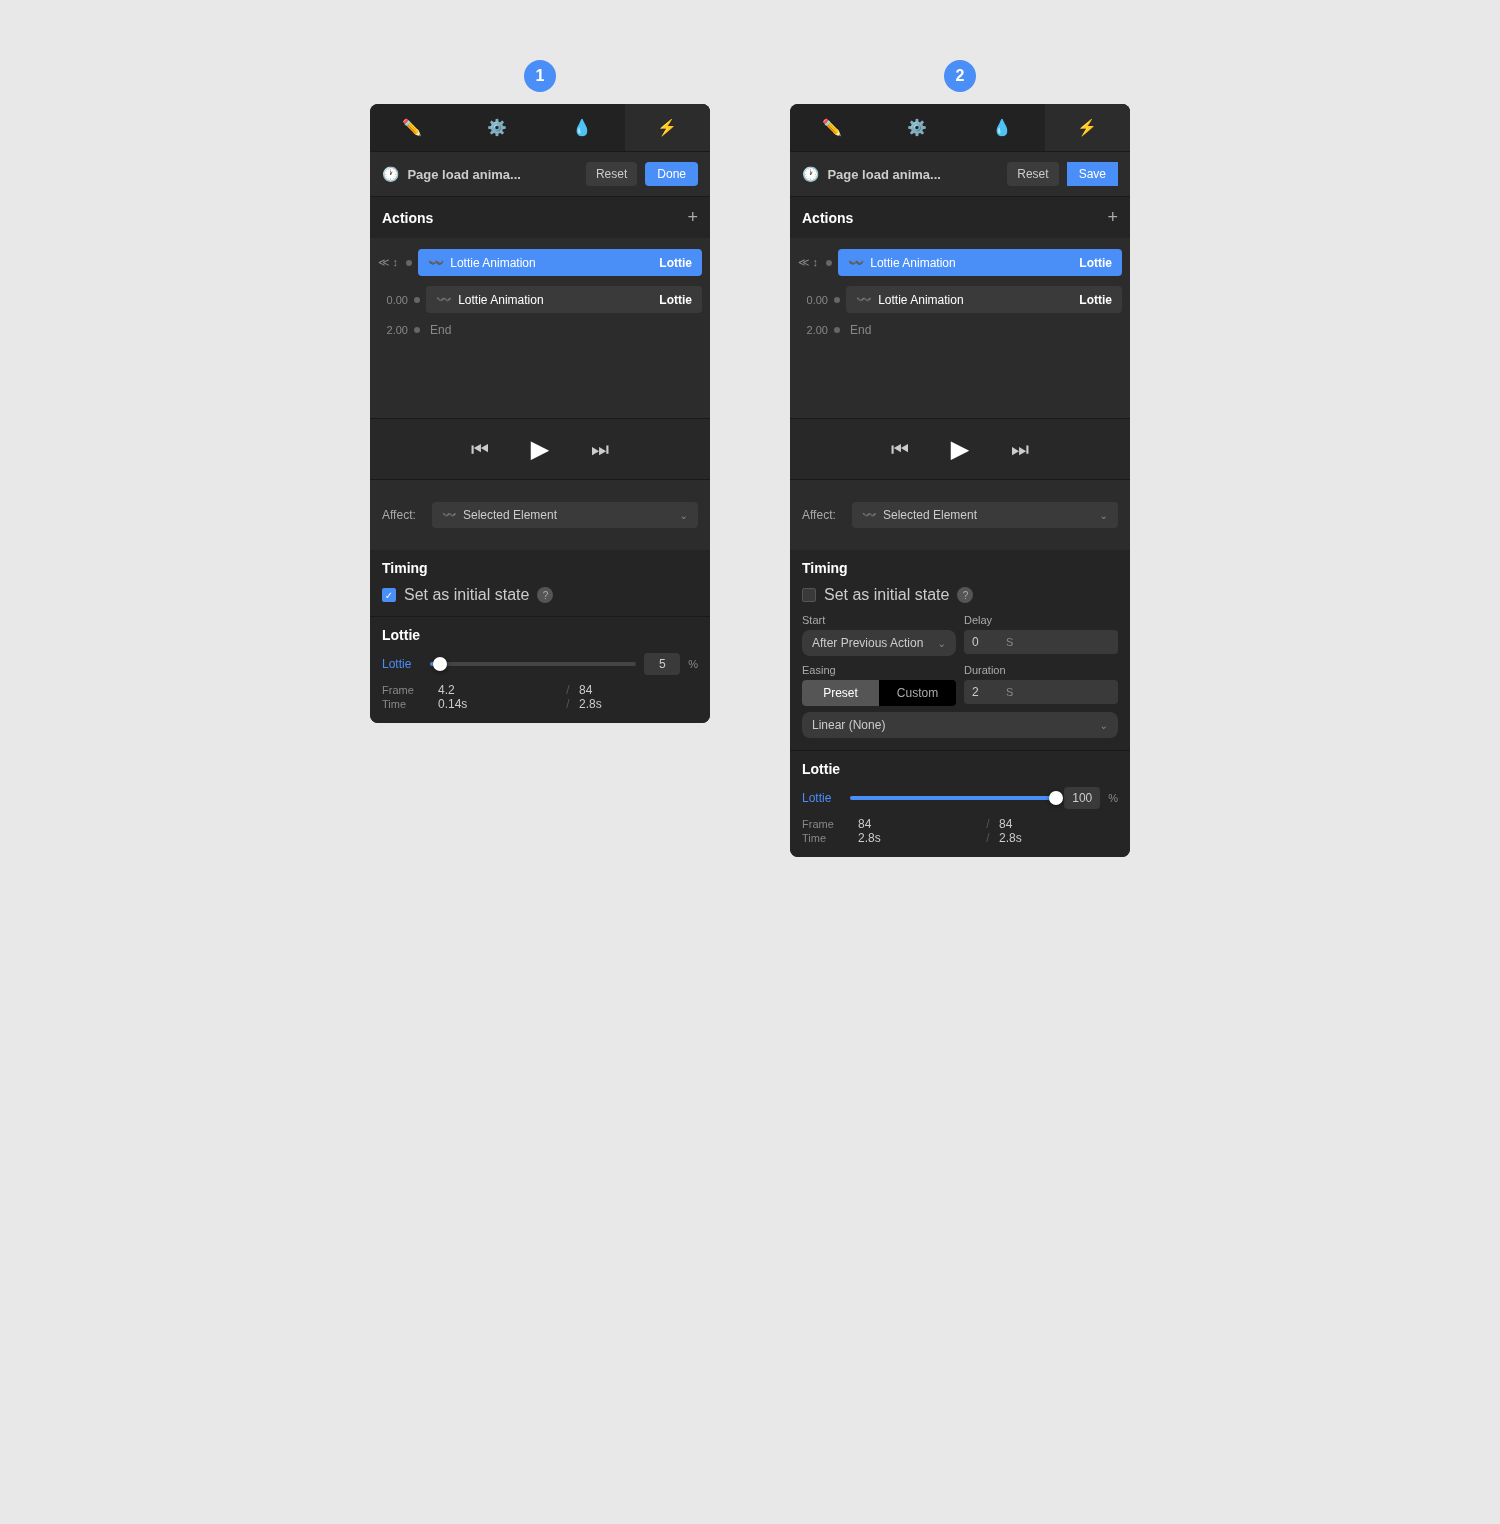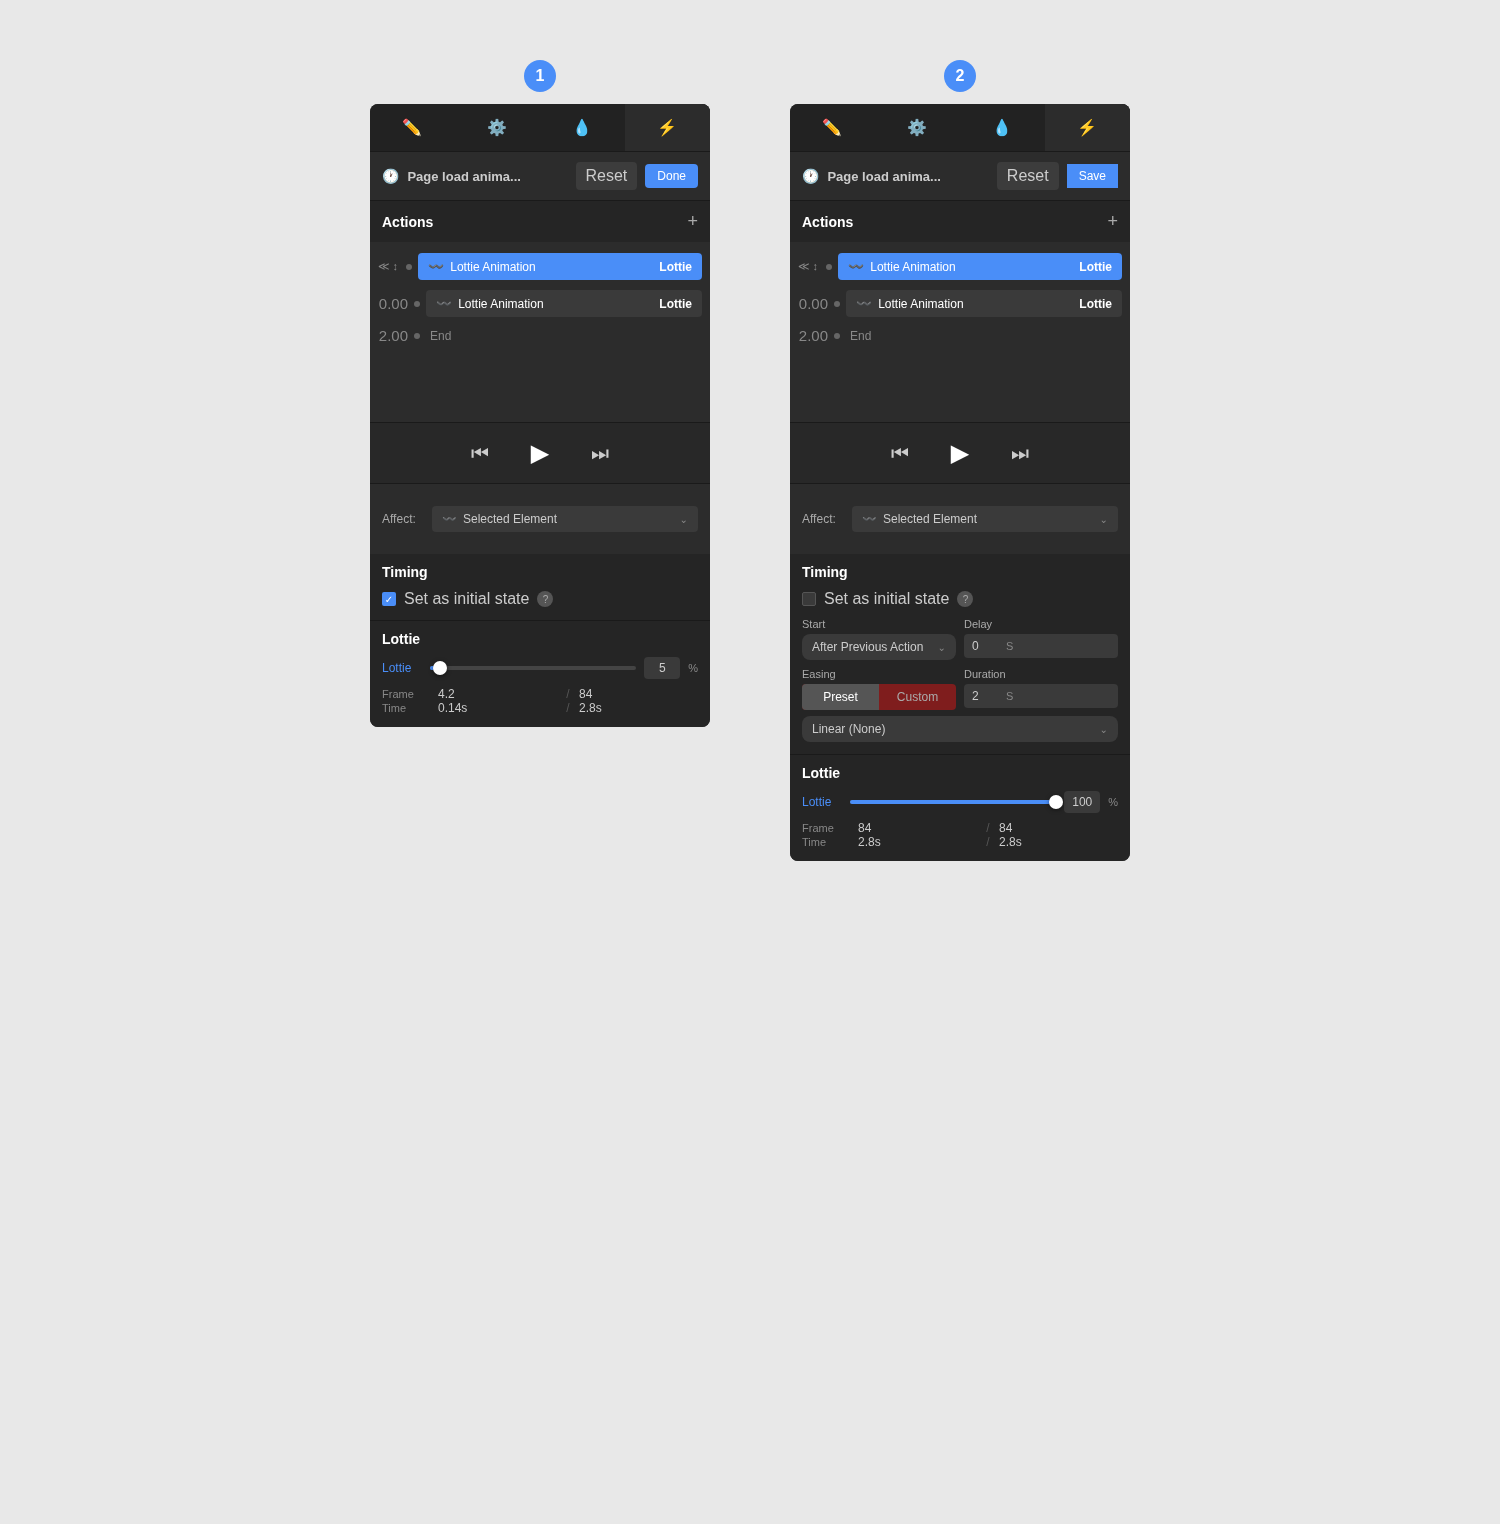--- a/index.html
+++ b/index.html
@@ -92,21 +92,21 @@
       overflow: hidden;
       text-overflow: ellipsis;
       font-weight: bold;
     }
     .btn-reset {
       background: #3c3c3c;
       border: none;
       color: #cccccc;
       padding: 5px 10px;
       border-radius: 4px;
-      font-size: 16px;
+      font-size: 12px;
       cursor: pointer;
     }
     .btn-done {
       background: #4a8ef8;
       border: none;
       color: #ffffff;
       padding: 5px 12px;
       border-radius: 4px;
       font-size: 12px;
       cursor: pointer;
@@ -147,21 +147,21 @@
     }
 
     .action-row {
       display: flex;
       align-items: center;
       padding: 5px 8px;
       gap: 6px;
     }
     .action-time {
       color: #888888;
-      font-size: 15px;
+      font-size: 11px;
       width: 30px;
       text-align: right;
     }
     .action-dot {
       width: 6px;
       height: 6px;
       border-radius: 50%;
       background: #666666;
       flex-shrink: 0;
     }
@@ -362,21 +362,21 @@
     .easing-section {
       margin-top: 8px;
     }
     .easing-duration-grid {
       display: grid;
       grid-template-columns: 1fr 1fr;
       gap: 8px;
     }
     .preset-custom-tabs {
       display: flex;
-      background: #7f1d1d;
+      background: #000000;
       border-radius: 4px;
       overflow: hidden;
     }
     .preset-tab {
       flex: 1;
       padding: 6px;
       text-align: center;
       font-size: 12px;
       cursor: pointer;
       color: #aaaaaa;

